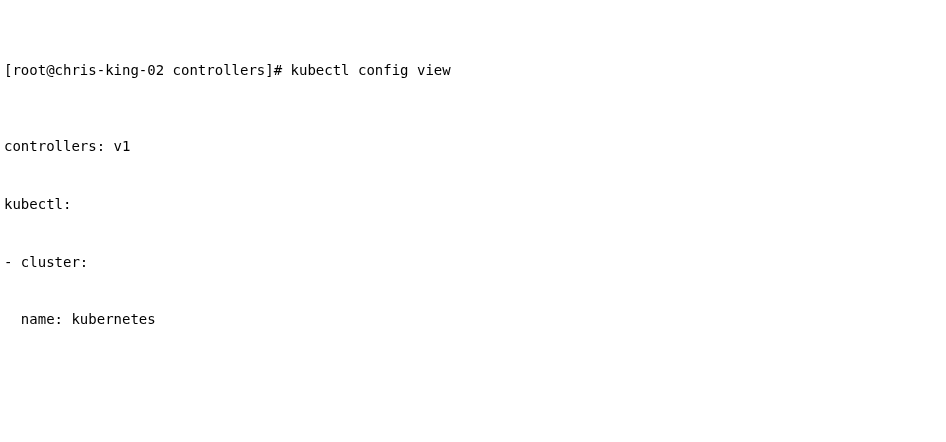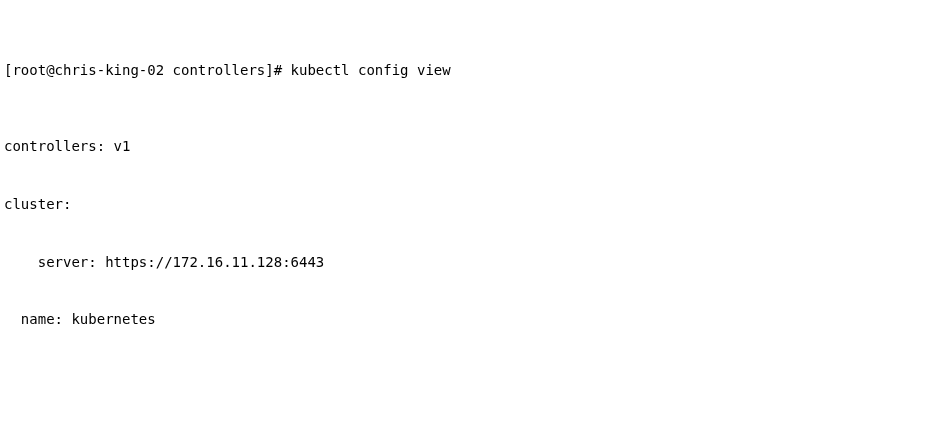--- a/index.html
+++ b/index.html
@@ -33,22 +33,22 @@
   }
 </style>
 </head>
 <body>
 
 <div class="terminal">
 
   <div class="line"><span>[root@chris-king-02 controllers]#</span><span class="cmd">kubectl config view</span></div>
 
   <div class="line">controllers: v1</div>
-  <div class="line">cluster:</div>
-  <div class="line">    server: https://172.16.11.128:6443</div>
+  <div class="line">kubectl:</div>
+  <div class="line">- cluster:</div>
   <div class="line">  name: kubernetes</div>
   
   
   
   
   
   
   
   
   

